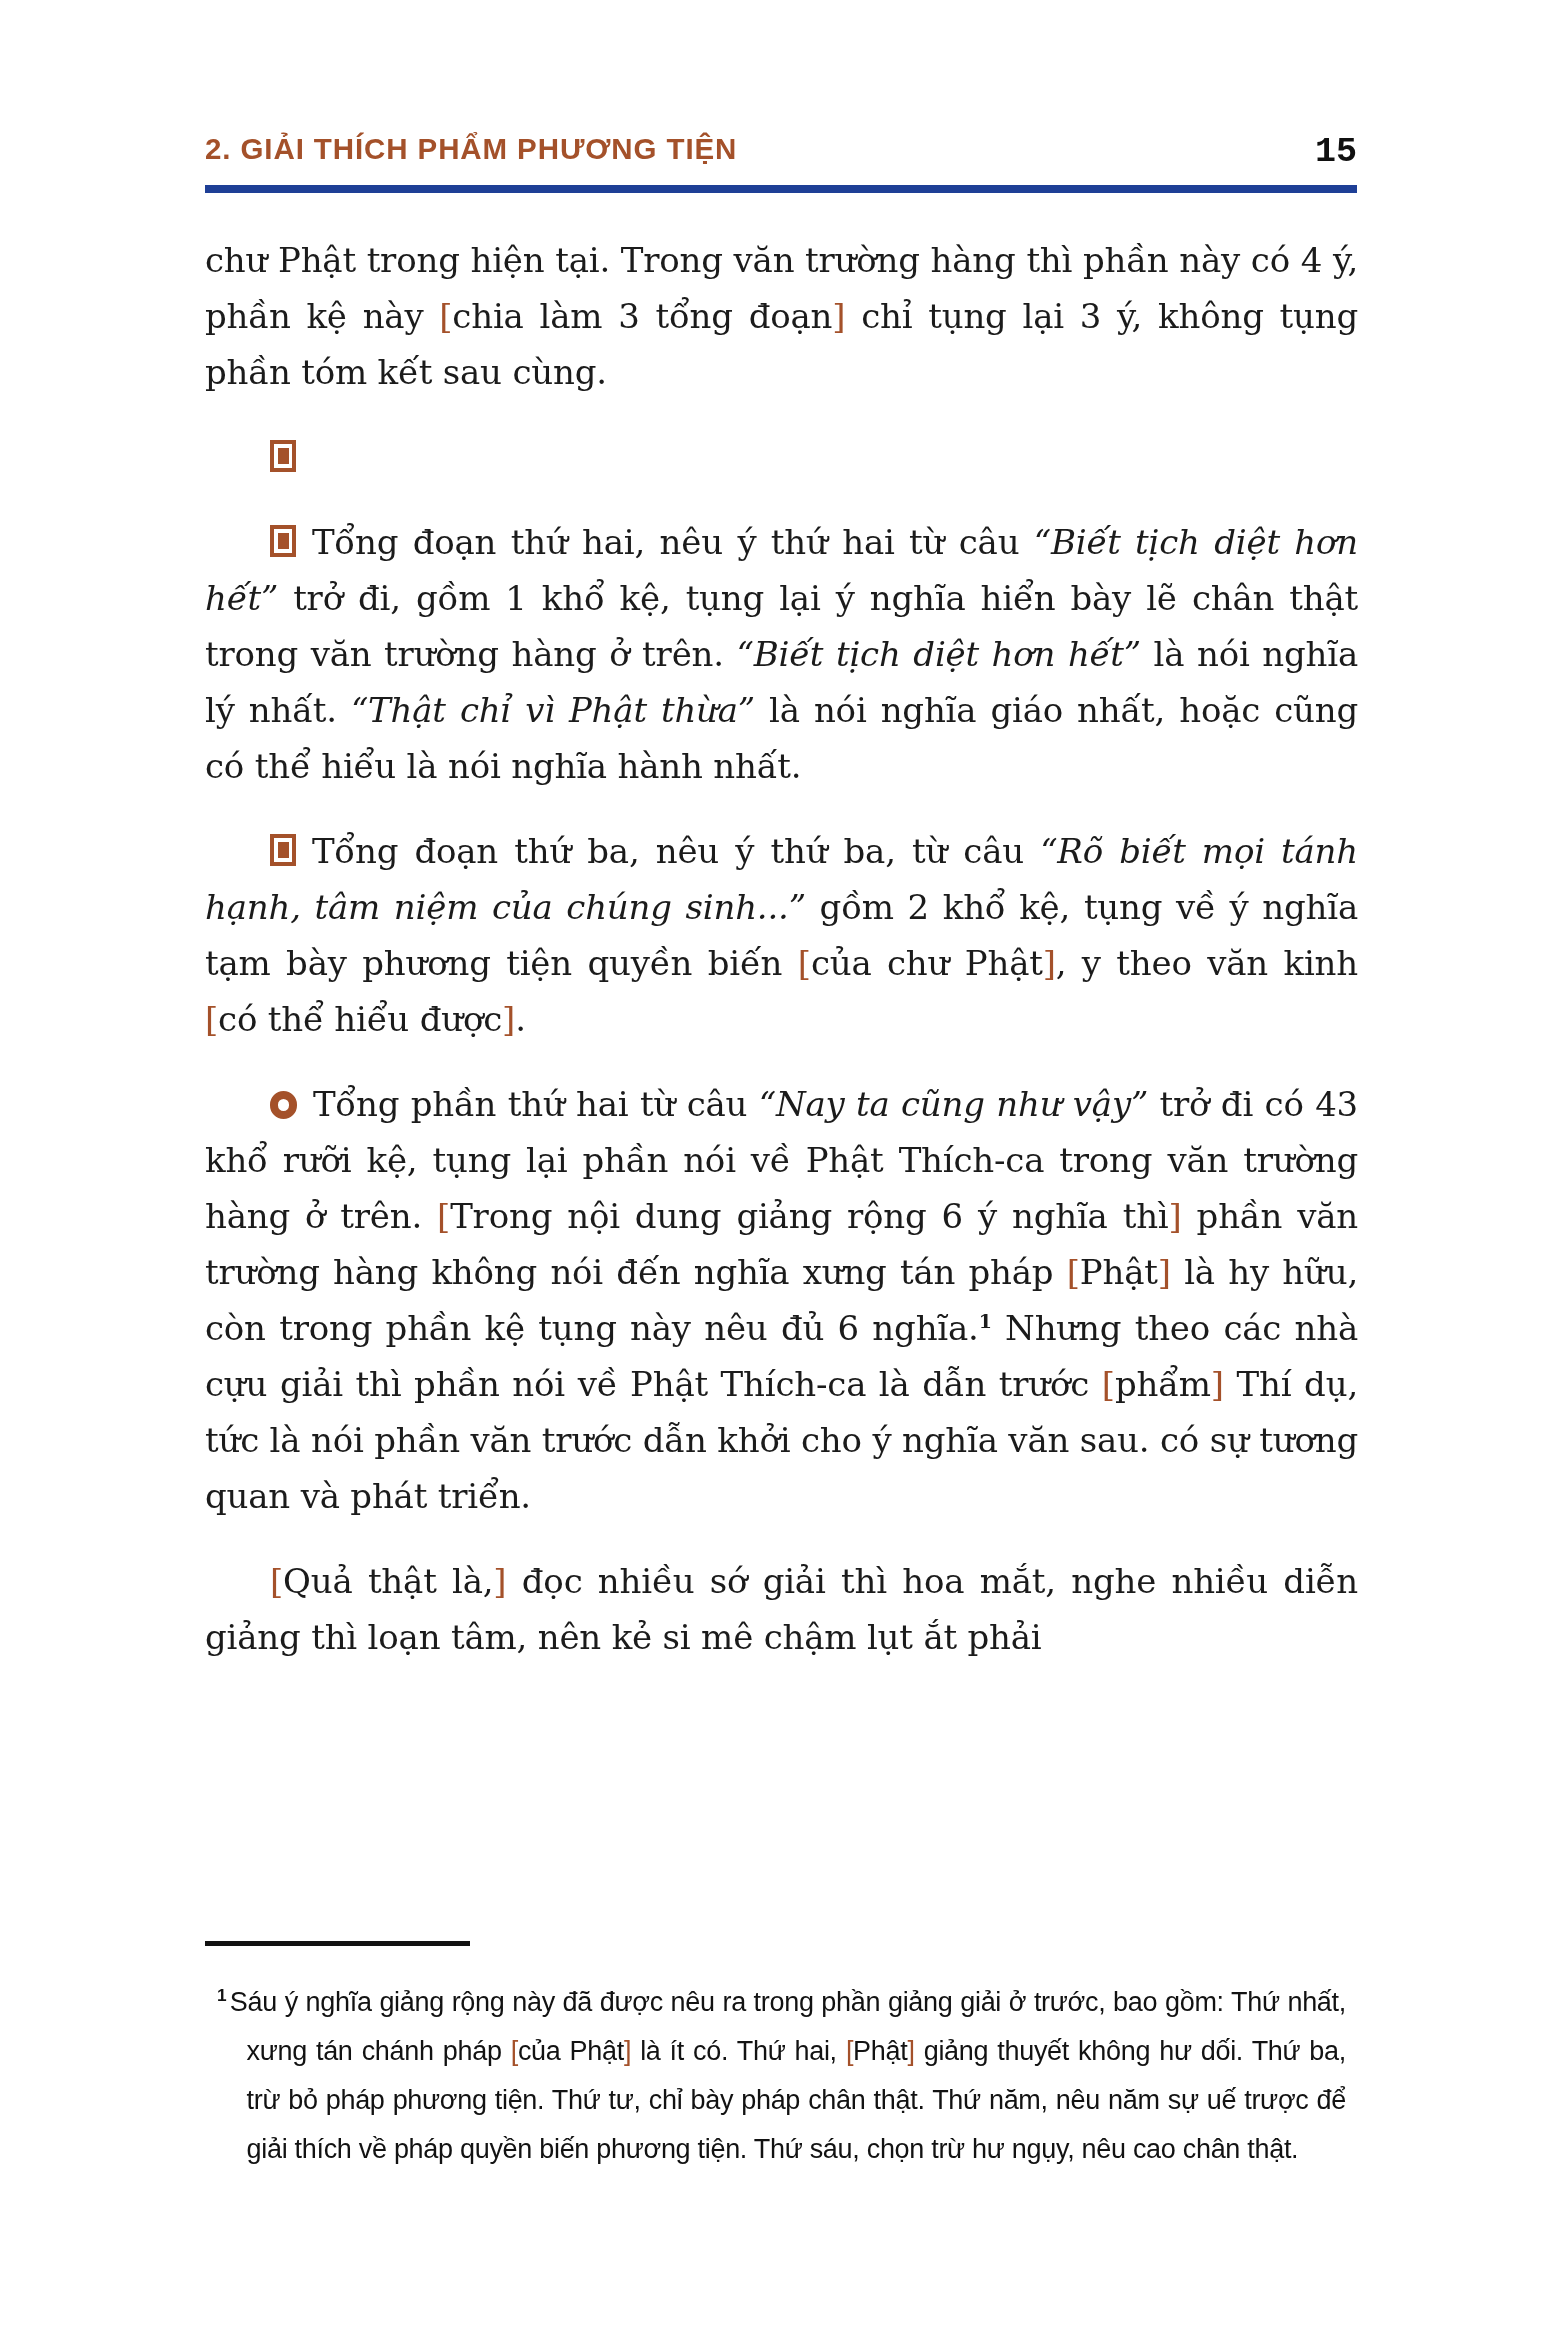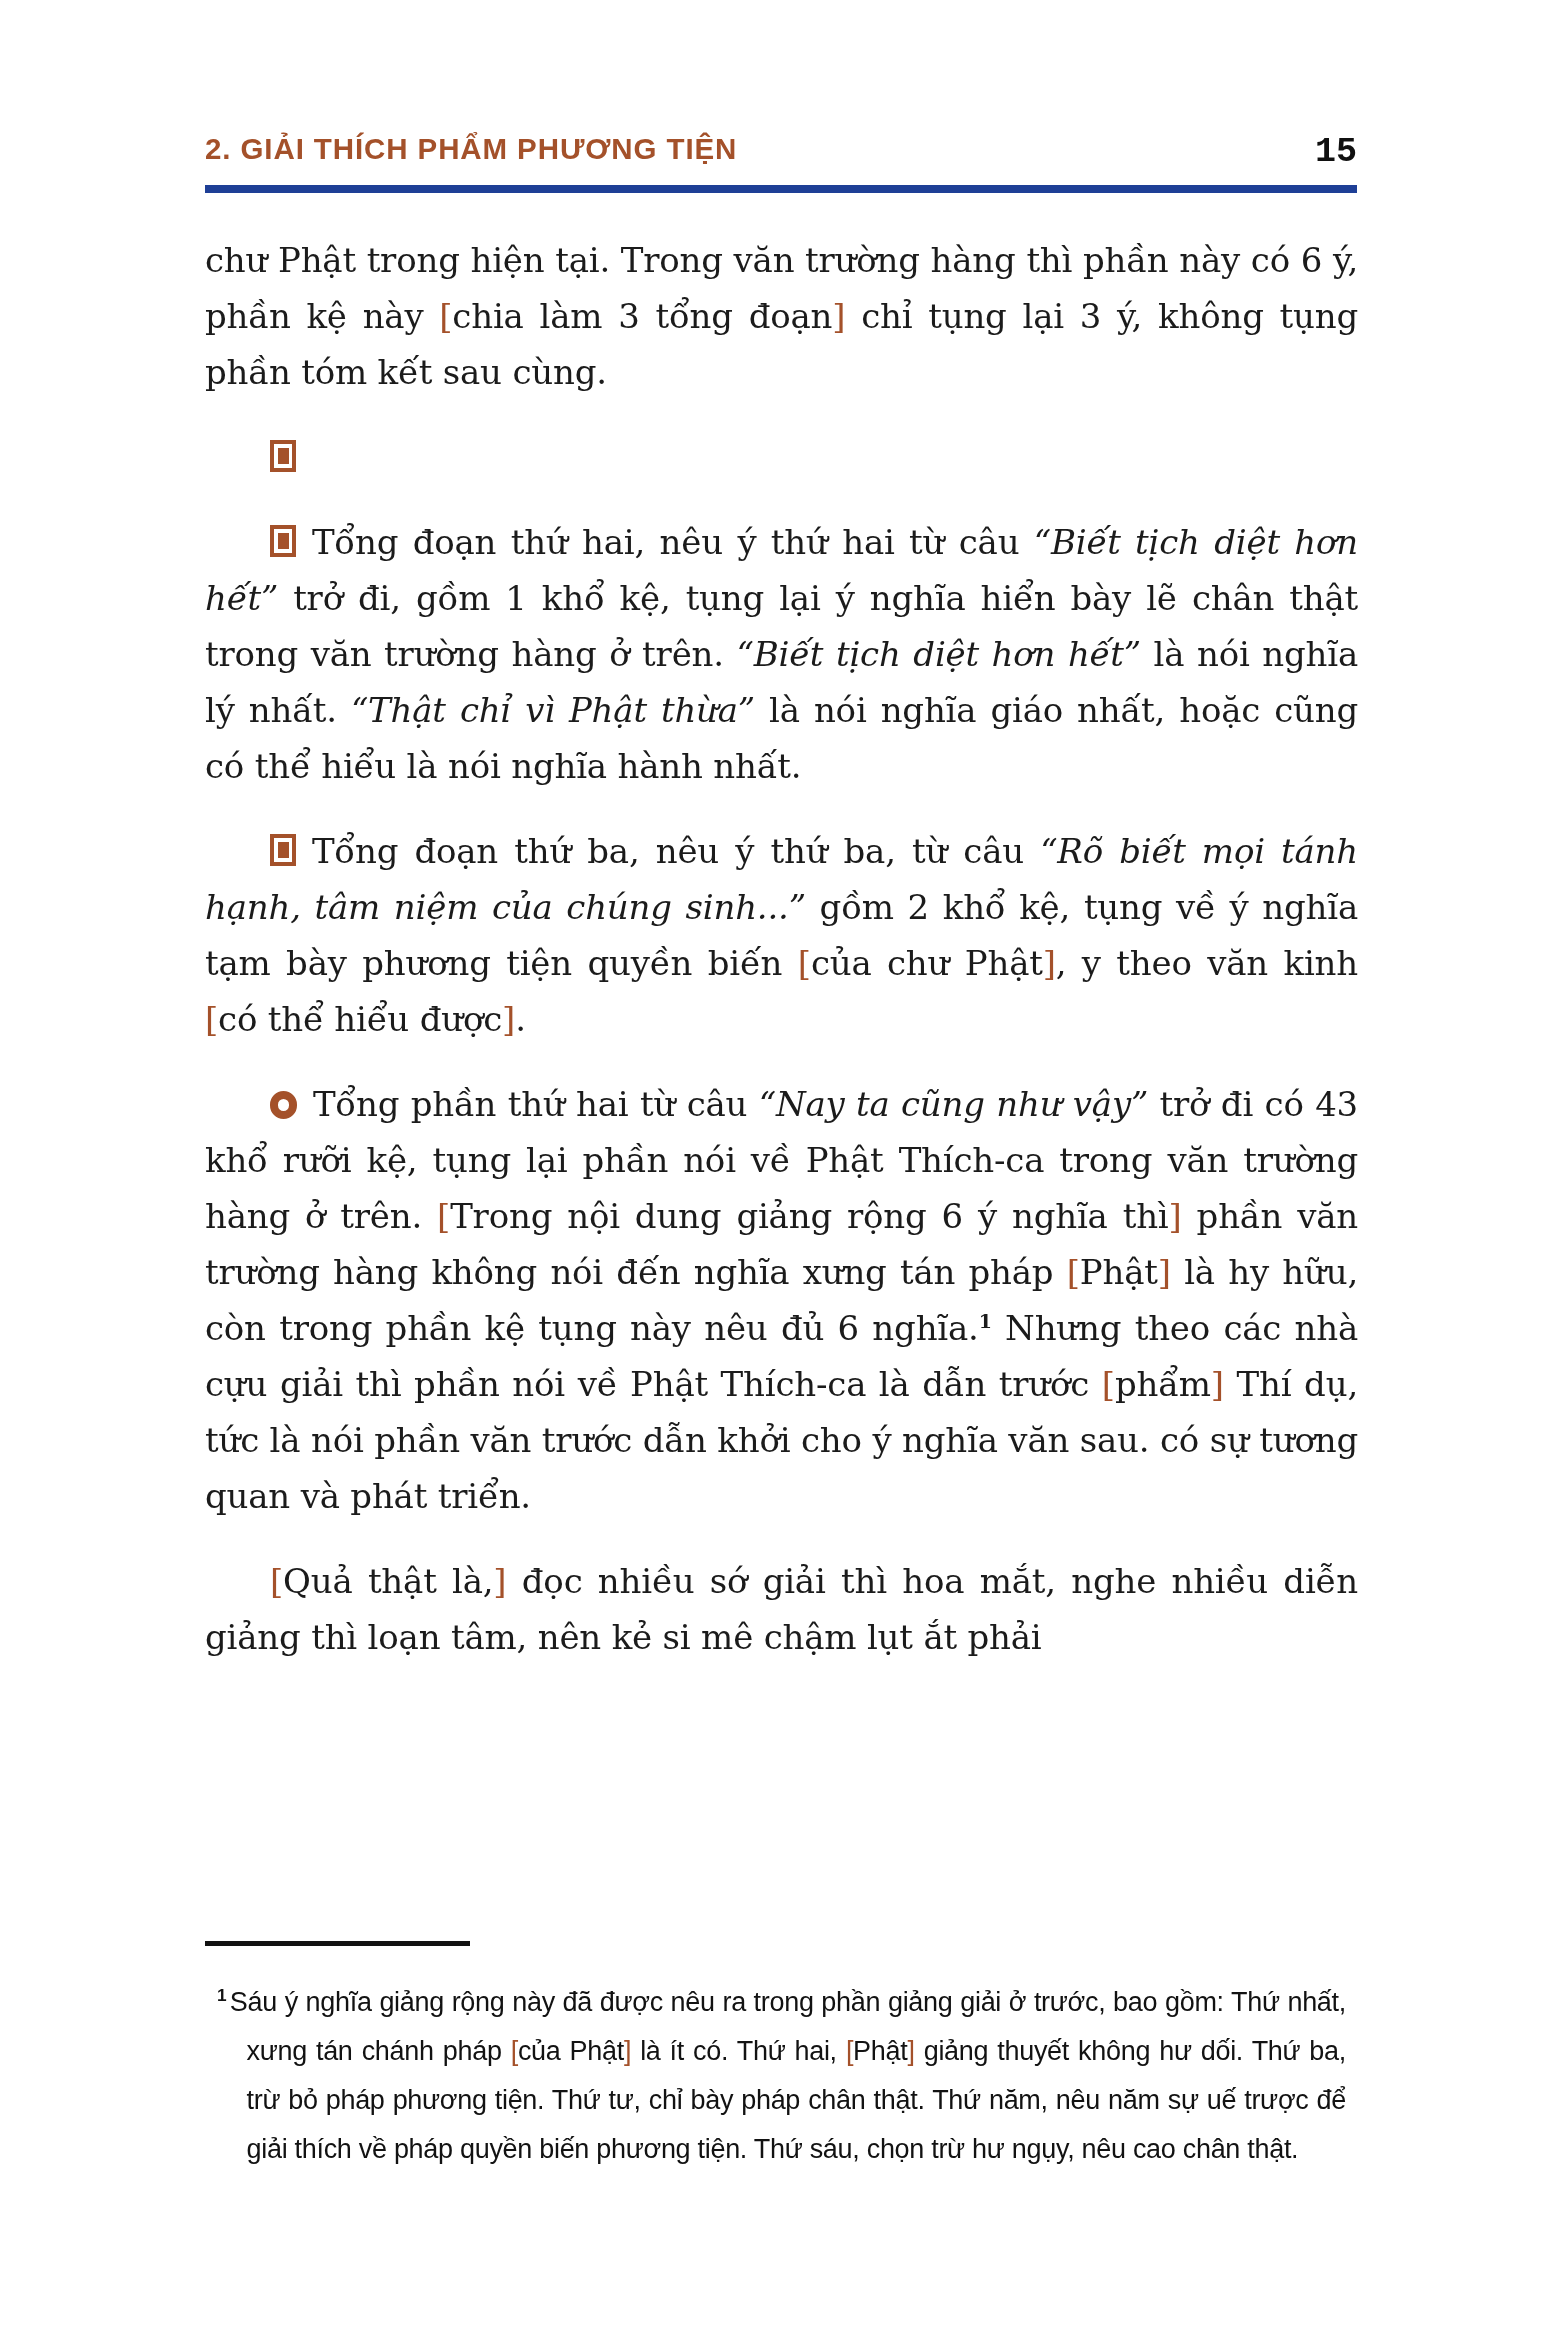--- a/index.html
+++ b/index.html
@@ -70,21 +70,21 @@
 
 <div class="page" style="--accent: #a4512a; --blue: #1e3f96;">
 
   <div class="header-row">
     <span class="header-title">2. GIẢI THÍCH PHẨM PHƯƠNG TIỆN</span>
     <span class="page-number">15</span>
   </div>
   <div class="header-rule"></div>
 
   <div class="content" id="body-content">
-      <p class="para"><span class="seg-normal">chư Phật trong hiện tại. Trong văn trường hàng thì phần này có 6 ý, phần kệ này </span><span class="seg-bracket">[</span><span class="seg-normal">chia làm 3 tổng đoạn</span><span class="seg-bracket">]</span><span class="seg-normal"> chỉ tụng lại 3 ý, không tụng phần tóm kết sau cùng.</span></p>
+      <p class="para"><span class="seg-normal">chư Phật trong hiện tại. Trong văn trường hàng thì phần này có 4 ý, phần kệ này </span><span class="seg-bracket">[</span><span class="seg-normal">chia làm 3 tổng đoạn</span><span class="seg-bracket">]</span><span class="seg-normal"> chỉ tụng lại 3 ý, không tụng phần tóm kết sau cùng.</span></p>
       <p class="para indent"><span class="bullet-square"></span></p>
       <p class="para indent"><span class="bullet-square"></span><span class="seg-normal">Tổng đoạn thứ hai, nêu ý thứ hai từ câu </span><span class="seg-italic">“Biết tịch diệt hơn hết”</span><span class="seg-normal"> trở đi, gồm 1 khổ kệ, tụng lại ý nghĩa hiển bày lẽ chân thật trong văn trường hàng ở trên. </span><span class="seg-italic">“Biết tịch diệt hơn hết”</span><span class="seg-normal"> là nói nghĩa lý nhất. </span><span class="seg-italic">“Thật chỉ vì Phật thừa”</span><span class="seg-normal"> là nói nghĩa giáo nhất, hoặc cũng có thể hiểu là nói nghĩa hành nhất.</span></p>
       <p class="para indent"><span class="bullet-square"></span><span class="seg-normal">Tổng đoạn thứ ba, nêu ý thứ ba, từ câu </span><span class="seg-italic">“Rõ biết mọi tánh hạnh, tâm niệm của chúng sinh...”</span><span class="seg-normal"> gồm 2 khổ kệ, tụng về ý nghĩa tạm bày phương tiện quyền biến </span><span class="seg-bracket">[</span><span class="seg-normal">của chư Phật</span><span class="seg-bracket">]</span><span class="seg-normal">, y theo văn kinh </span><span class="seg-bracket">[</span><span class="seg-normal">có thể hiểu được</span><span class="seg-bracket">]</span><span class="seg-normal">.</span></p>
       <p class="para indent"><span class="bullet-circle"></span><span class="seg-normal">Tổng phần thứ hai từ câu </span><span class="seg-italic">“Nay ta cũng như vậy”</span><span class="seg-normal"> trở đi có 43 khổ rưỡi kệ, tụng lại phần nói về Phật Thích-ca trong văn trường hàng ở trên. </span><span class="seg-bracket">[</span><span class="seg-normal">Trong nội dung giảng rộng 6 ý nghĩa thì</span><span class="seg-bracket">]</span><span class="seg-normal"> phần văn trường hàng không nói đến nghĩa xưng tán pháp </span><span class="seg-bracket">[</span><span class="seg-normal">Phật</span><span class="seg-bracket">]</span><span class="seg-normal"> là hy hữu, còn trong phần kệ tụng này nêu đủ 6 nghĩa.</span><span class="seg-sup">1</span><span class="seg-normal"> Nhưng theo các nhà cựu giải thì phần nói về Phật Thích-ca là dẫn trước </span><span class="seg-bracket">[</span><span class="seg-normal">phẩm</span><span class="seg-bracket">]</span><span class="seg-normal"> Thí dụ, tức là nói phần văn trước dẫn khởi cho ý nghĩa văn sau. có sự tương quan và phát triển.</span></p>
       <p class="para indent"><span class="seg-bracket">[</span><span class="seg-normal">Quả thật là,</span><span class="seg-bracket">]</span><span class="seg-normal"> đọc nhiều sớ giải thì hoa mắt, nghe nhiều diễn giảng thì loạn tâm, nên kẻ si mê chậm lụt ắt phải</span></p>
     </div>
 
   <div class="footnote-sep"></div>
   <div class="footnote" id="footnote-block">
       <p><span class="fn-sup">1</span><span class="seg-normal">Sáu ý nghĩa giảng rộng này đã được nêu ra trong phần giảng giải ở trước, bao gồm: Thứ nhất, xưng tán chánh pháp </span><span class="seg-bracket">[</span><span class="seg-normal">của Phật</span><span class="seg-bracket">]</span><span class="seg-normal"> là ít có. Thứ hai, </span><span class="seg-bracket">[</span><span class="seg-normal">Phật</span><span class="seg-bracket">]</span><span class="seg-normal"> giảng thuyết không hư dối. Thứ ba, trừ bỏ pháp phương tiện. Thứ tư, chỉ bày pháp chân thật. Thứ năm, nêu năm sự uế trược để giải thích về pháp quyền biến phương tiện. Thứ sáu, chọn trừ hư ngụy, nêu cao chân thật.</span></p>

